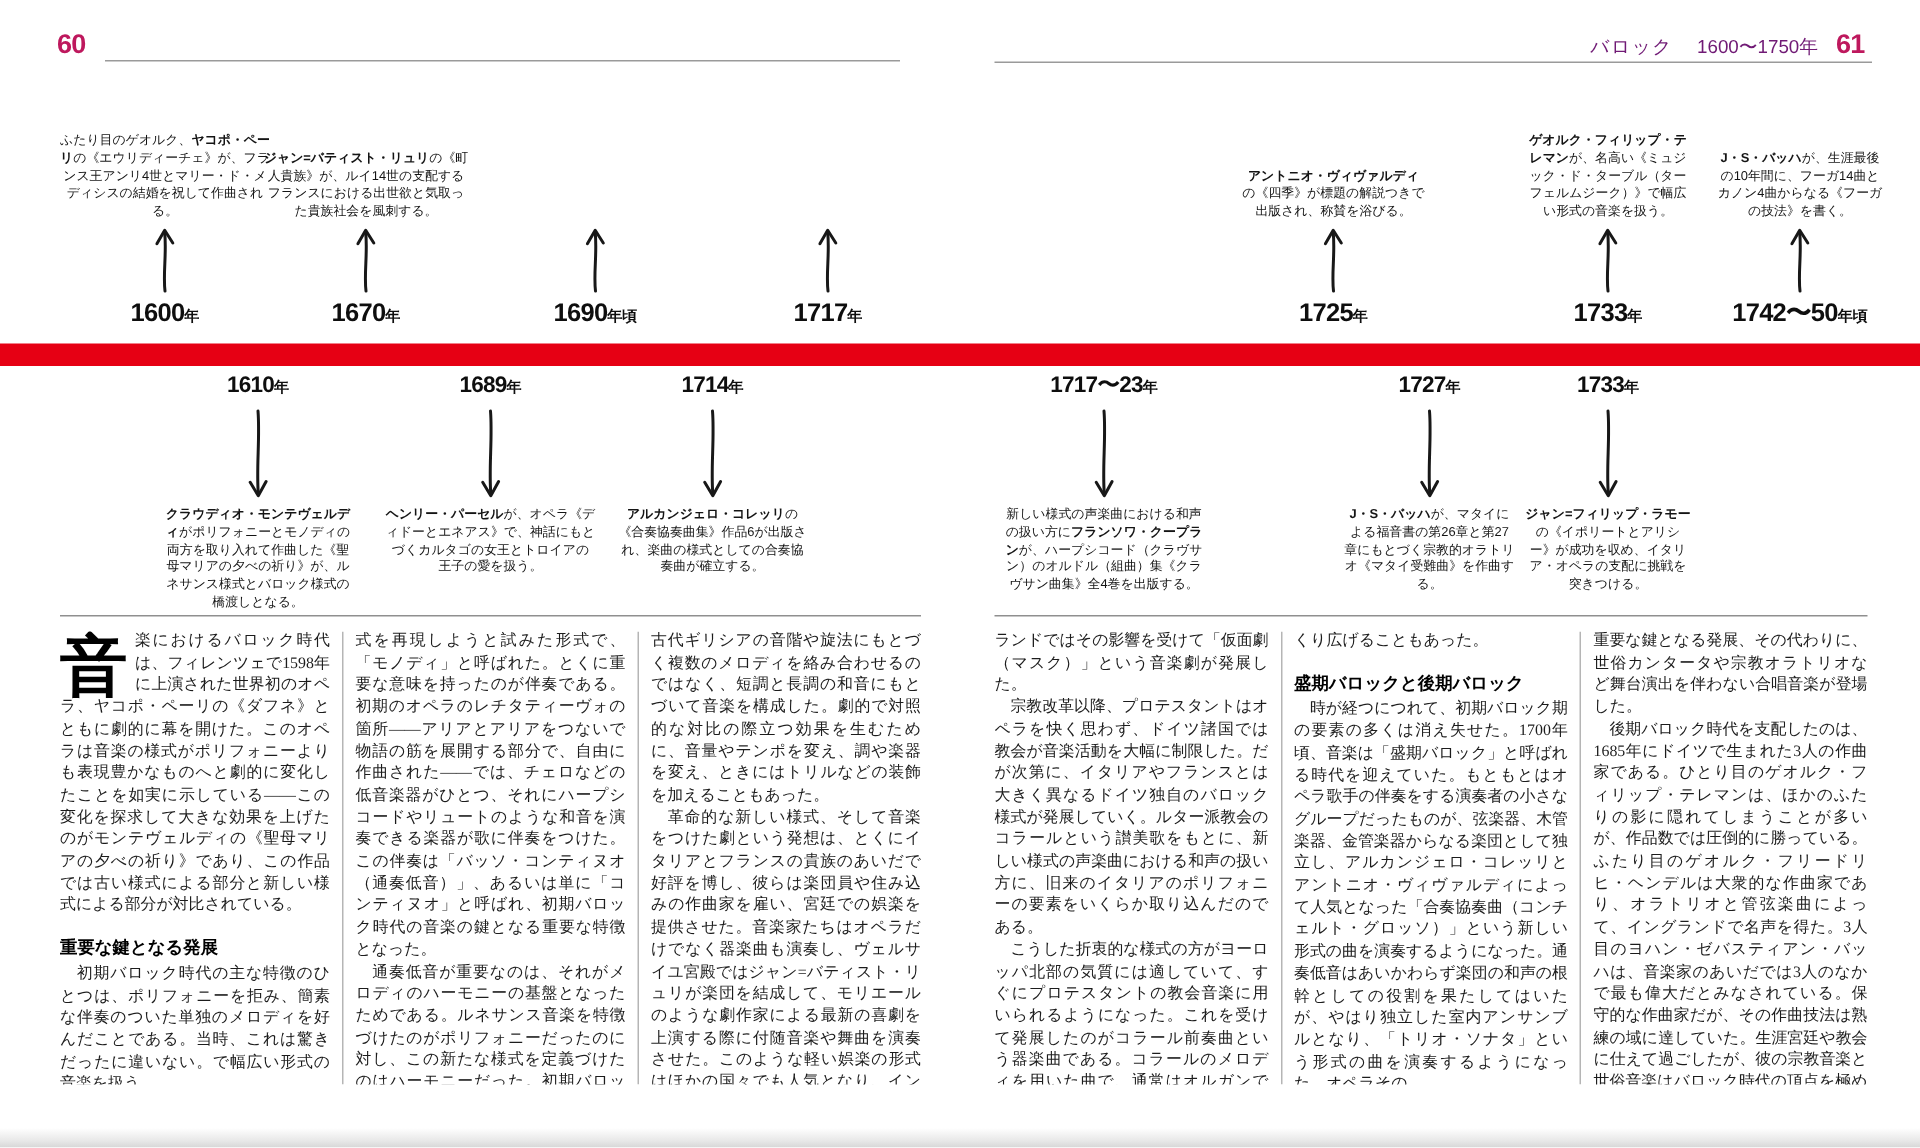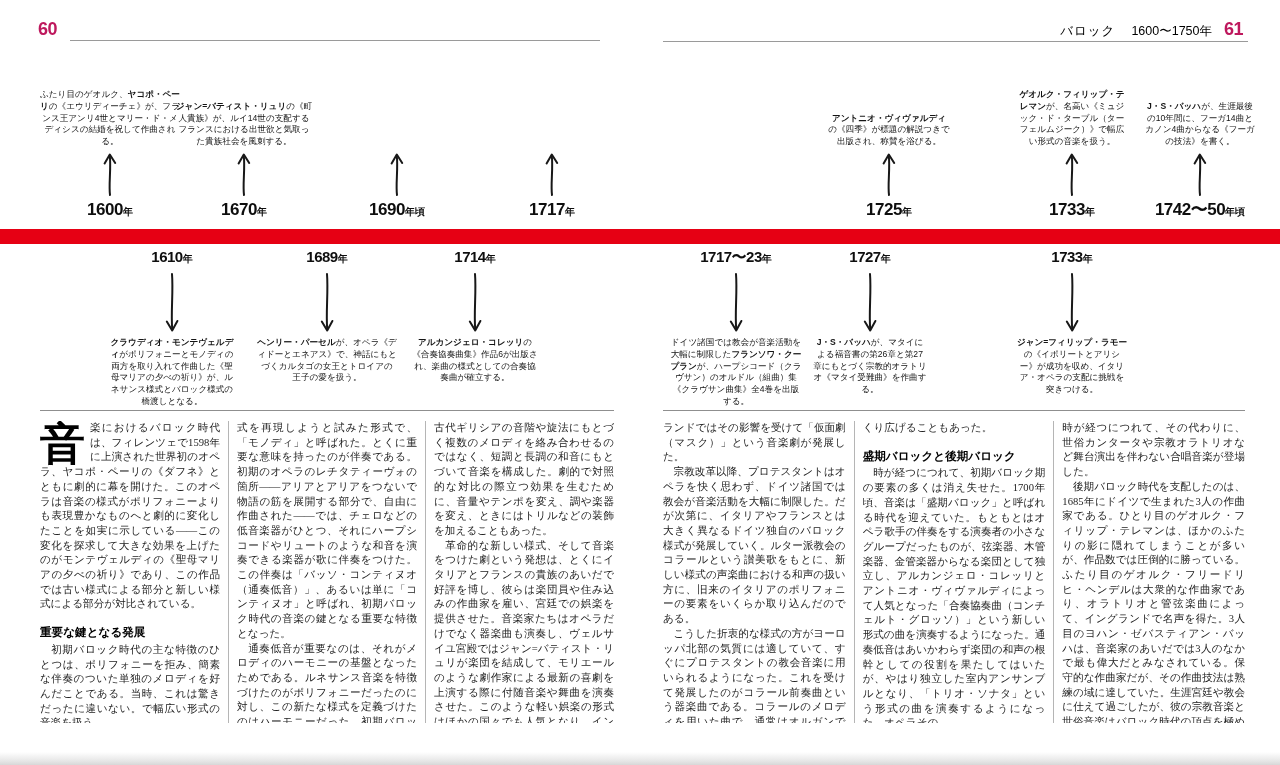--- a/index.html
+++ b/index.html
@@ -5,21 +5,21 @@
   html,body{margin:0;padding:0;background:#fff;}
   body{width:1280px;height:765px;position:relative;overflow:hidden;
        font-family:"Liberation Sans","DejaVu Sans",sans-serif;color:#151515;}
 
   .folio{position:absolute;font-weight:bold;font-size:18px;letter-spacing:-0.5px;color:#be185d;}
   #folio-left{left:38px;top:19px;}
   #folio-right{left:1224px;top:19px;}
   .hrule{position:absolute;height:1px;background:#9a9a9a;}
   #header-rule-left{left:70px;top:40px;width:530px;}
   #header-rule-right{left:663px;top:41px;width:585px;}
-  #header-meta{position:absolute;top:23px;right:68px;font-size:12.5px;color:#000000;white-space:nowrap;}
+  #header-meta{position:absolute;top:23px;right:68px;font-size:12.5px;color:#701a75;white-space:nowrap;}
   #header-meta .section{margin-right:16px;letter-spacing:1px;}
 
   #red-bar{position:absolute;left:0;top:229px;width:1280px;height:15px;background:#e60014;}
 
   .ev{position:absolute;display:flex;flex-direction:column;align-items:center;}
   .ev-top{top:56px;height:166px;justify-content:flex-end;}
   .ev-bottom{top:247px;}
   .ev-text{font-size:8.6px;line-height:1.37;text-align:center;color:#141414;}
   .ev-text .b{font-weight:bold;}
   .ev-year{font-weight:bold;color:#0e0e0e;letter-spacing:-0.5px;white-space:nowrap;line-height:20px;}
@@ -142,23 +142,23 @@
           <path d="M4.8 49.5 L 10.2 58.5 L 15.4 49"></path>
         </svg></span>
       <div class="ev-text"><span class="b">アルカンジェロ・コレッリ</span><span>の《合奏協奏曲集》作品6が出版され、楽曲の様式としての合奏協奏曲が確立する。</span></div>
     </div>
     <div class="ev ev-bottom" style="left: 669px; width: 134px;">
       <div class="ev-year"><span>1717〜23</span><span class="suf">年</span></div>
       <span class="arrow-wrap"><svg width="20" height="62" viewBox="0 0 20 62">
           <path d="M10 2 C 11.4 20, 8.8 40, 10.2 57"></path>
           <path d="M4.8 49.5 L 10.2 58.5 L 15.4 49"></path>
         </svg></span>
-      <div class="ev-text"><span>ドイツ諸国では教会が音楽活動を大幅に制限した</span><span class="b">フランソワ・クープラン</span><span>が、ハープシコード（クラヴサン）のオルドル（組曲）集《クラヴサン曲集》全4巻を出版する。</span></div>
-    </div>
-    <div class="ev ev-bottom" style="left: 813px; width: 114px;">
+      <div class="ev-text"><span>新しい様式の声楽曲における和声の扱い方に</span><span class="b">フランソワ・クープラン</span><span>が、ハープシコード（クラヴサン）のオルドル（組曲）集《クラヴサン曲集》全4巻を出版する。</span></div>
+    </div>
+    <div class="ev ev-bottom" style="left: 896px; width: 114px;">
       <div class="ev-year"><span>1727</span><span class="suf">年</span></div>
       <span class="arrow-wrap"><svg width="20" height="62" viewBox="0 0 20 62">
           <path d="M10 2 C 11.4 20, 8.8 40, 10.2 57"></path>
           <path d="M4.8 49.5 L 10.2 58.5 L 15.4 49"></path>
         </svg></span>
       <div class="ev-text"><span class="b">J・S・バッハ</span><span>が、マタイによる福音書の第26章と第27章にもとづく宗教的オラトリオ《マタイ受難曲》を作曲する。</span></div>
     </div>
     <div class="ev ev-bottom" style="left: 1016px; width: 112px;">
       <div class="ev-year"><span>1733</span><span class="suf">年</span></div>
       <span class="arrow-wrap"><svg width="20" height="62" viewBox="0 0 20 62">
@@ -196,18 +196,18 @@
       <p>　こうした折衷的な様式の方がヨーロッパ北部の気質には適していて、すぐにプロテスタントの教会音楽に用いられるようになった。これを受けて発展したのがコラール前奏曲という器楽曲である。コラールのメロディを用いた曲で、通常はオルガンで演奏され、華やかな演奏を</p>
     </div>
     <div class="vdiv"></div>
     <div class="acol">
       <p>くり広げることもあった。</p>
       <h4>盛期バロックと後期バロック</h4>
       <p>　時が経つにつれて、初期バロック期の要素の多くは消え失せた。1700年頃、音楽は「盛期バロック」と呼ばれる時代を迎えていた。もともとはオペラ歌手の伴奏をする演奏者の小さなグループだったものが、弦楽器、木管楽器、金管楽器からなる楽団として独立し、アルカンジェロ・コレッリとアントニオ・ヴィヴァルディによって人気となった「合奏協奏曲（コンチェルト・グロッソ）」という新しい形式の曲を演奏するようになった。通奏低音はあいかわらず楽団の和声の根幹としての役割を果たしてはいたが、やはり独立した室内アンサンブルとなり、「トリオ・ソナタ」という形式の曲を演奏するようになった。オペラその</p>
     </div>
     <div class="vdiv"></div>
     <div class="acol">
-      <p>時が経つにつれて、その代わりに、世俗カンタータや宗教オラトリオなど舞台演出を伴わない合唱音楽が登場した。</p>
+      <p>重要な鍵となる発展、その代わりに、世俗カンタータや宗教オラトリオなど舞台演出を伴わない合唱音楽が登場した。</p>
       <p>　後期バロック時代を支配したのは、1685年にドイツで生まれた3人の作曲家である。ひとり目のゲオルク・フィリップ・テレマンは、ほかのふたりの影に隠れてしまうことが多いが、作品数では圧倒的に勝っている。ふたり目のゲオルク・フリードリヒ・ヘンデルは大衆的な作曲家であり、オラトリオと管弦楽曲によって、イングランドで名声を得た。3人目のヨハン・ゼバスティアン・バッハは、音楽家のあいだでは3人のなかで最も偉大だとみなされている。保守的な作曲家だが、その作曲技法は熟練の域に達していた。生涯宮廷や教会に仕えて過ごしたが、彼の宗教音楽と世俗音楽はバロック時代の頂点を極めた。■</p>
     </div>
   </div>
 
 <div id="bottom-edge"></div>
 
 </body></html>

